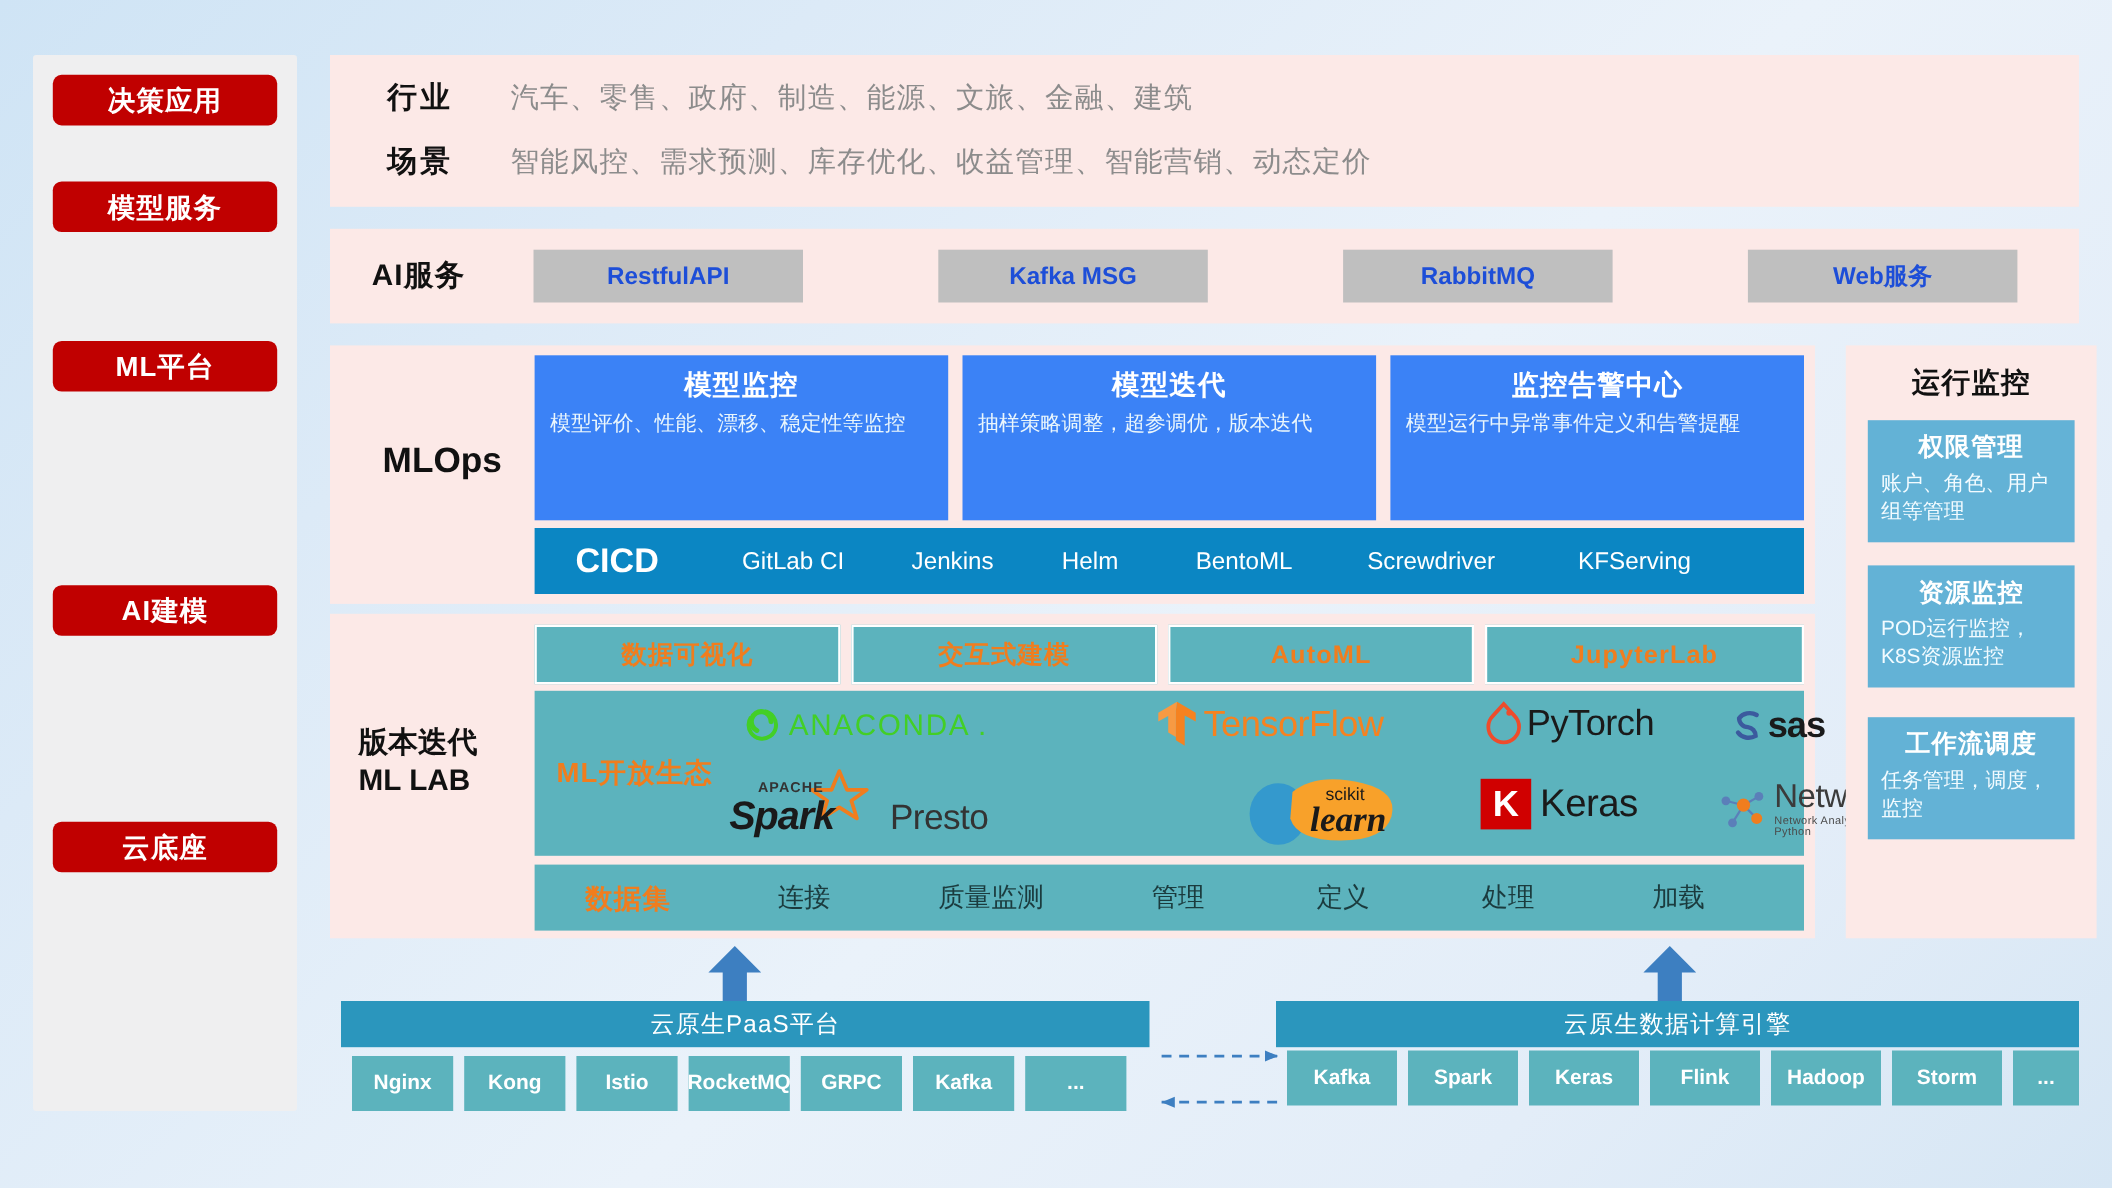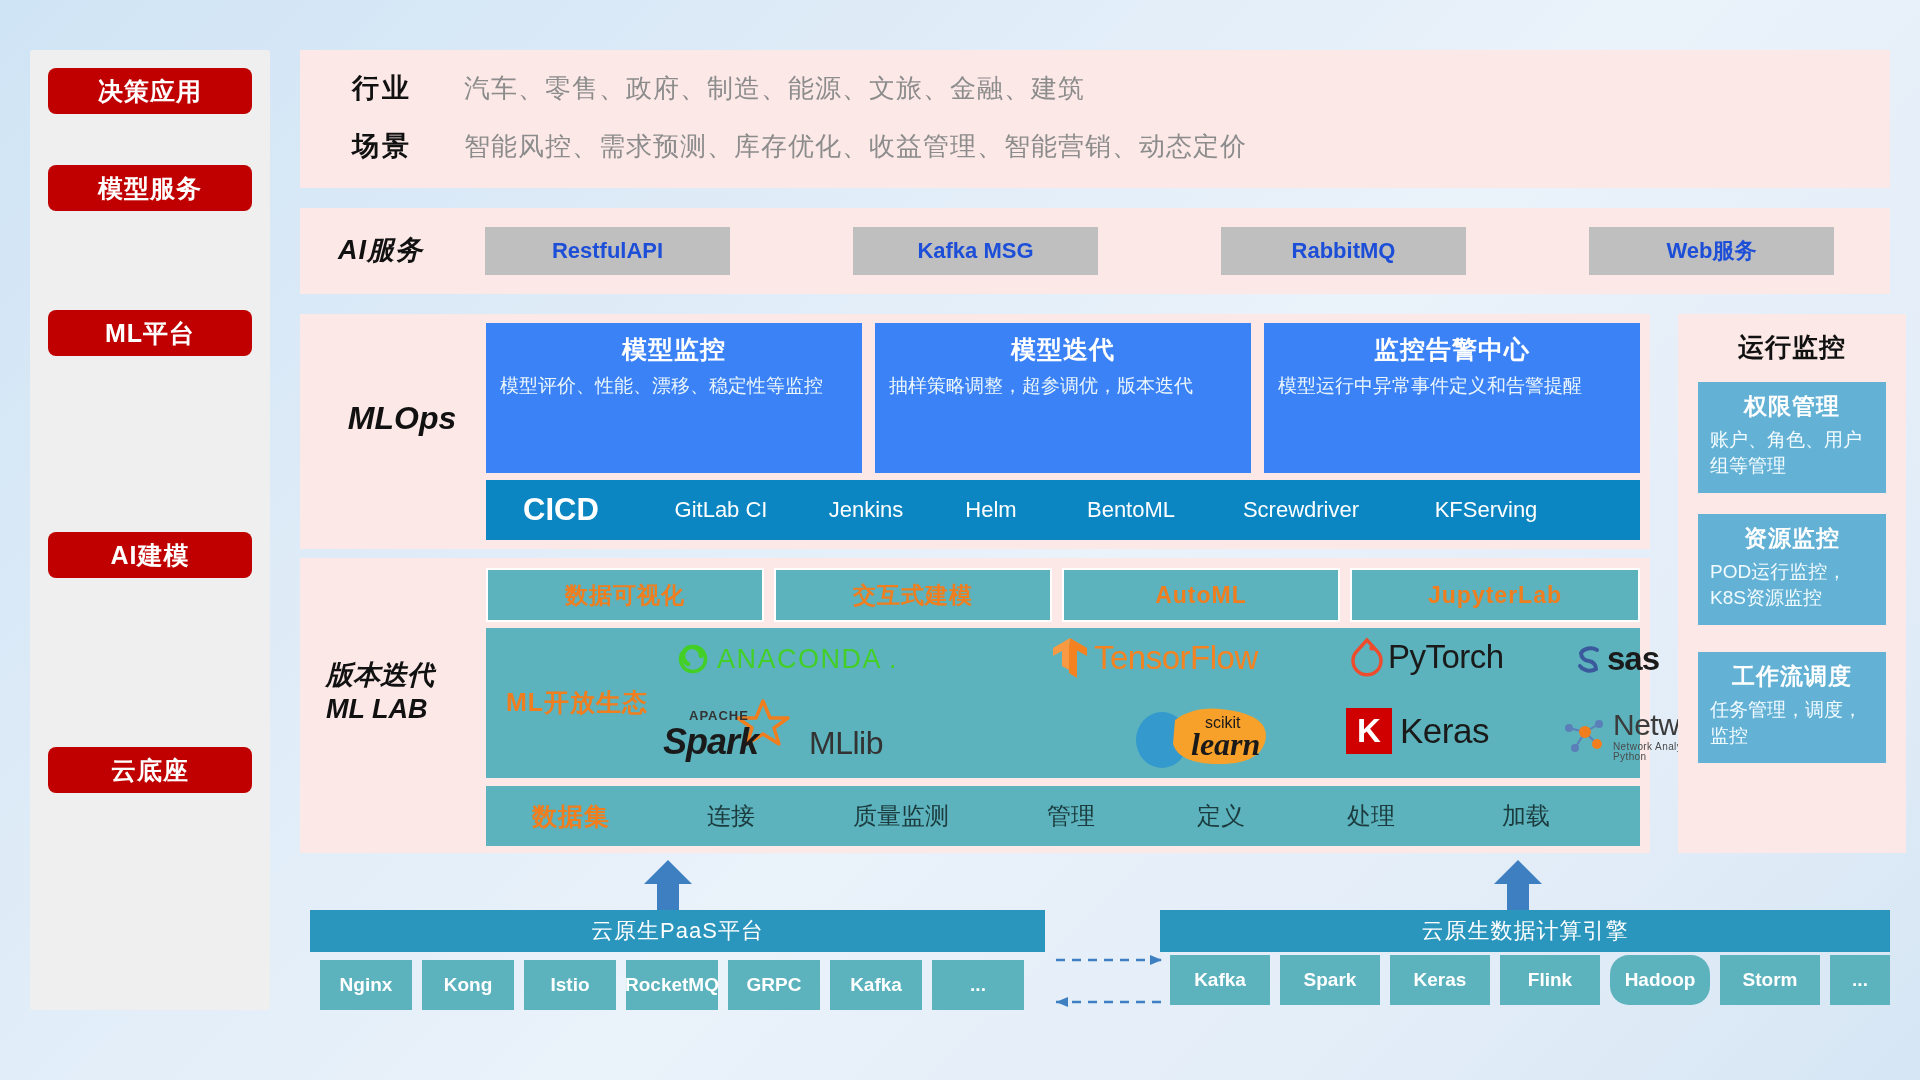--- a/index.html
+++ b/index.html
@@ -20,21 +20,21 @@
     position:absolute;left:18px;width:204px;height:46px;
     background:#c00000;border-radius:8px;color:#fff;
     display:flex;align-items:center;justify-content:center;
     font-size:25px;font-weight:bold;letter-spacing:1px;
   }
 
   
   .panel{position:absolute;background:#fce9e7;}
   .row-label{
     position:absolute;font-weight:bold;color:#111;line-height:1.25;
-    display:flex;align-items:center;font-style:italic;
+    display:flex;align-items:center;
   }
 
   
   .kv{position:absolute;display:flex;align-items:center;}
   .kv .k{font-size:27px;font-weight:bold;color:#111;width:112px;letter-spacing:3px;}
   .kv .v{font-size:26px;color:#8c8c8c;letter-spacing:1px;}
 
   
   .svc{
     position:absolute;height:48px;background:#bfbfbf;color:#1d4ed8;
@@ -201,21 +201,21 @@
       </div>
 
       <div style="position:absolute;left:175px;top:76px;display:flex;align-items:flex-end;gap:8px;">
         <div style="position:relative;width:140px;height:62px;">
           <svg width="60" height="46" viewBox="0 0 60 46" style="position:absolute;left:72px;top:-6px;">
             <polygon points="30,3 37,20 55,20 41,30 46,46 30,36 14,46 19,30 5,20 23,20" fill="none" stroke="#f07d1e" stroke-width="3.4" stroke-linejoin="round"></polygon>
           </svg>
           <span style="position:absolute;left:28px;top:4px;font-size:13px;font-weight:bold;color:#333;letter-spacing:1px;">APACHE</span>
           <span style="position:absolute;left:2px;top:17px;font-size:36px;font-weight:bold;font-style:italic;color:#1a1a1a;letter-spacing:-1px;">Spark</span>
         </div>
-        <span style="font-size:32px;color:#333;letter-spacing:-0.5px;padding-bottom:4px;">MLlib</span>
+        <span style="font-size:32px;color:#333;letter-spacing:-0.5px;padding-bottom:4px;">Presto</span>
       </div>
 
       <div style="position:absolute;left:645px;top:80px;width:180px;height:62px;">
         <svg width="62" height="58" viewBox="0 0 62 58" style="position:absolute;left:0;top:2px;">
           <ellipse cx="31" cy="30" rx="26" ry="28" fill="#3499cd"></ellipse>
         </svg>
         <svg width="108" height="58" viewBox="0 0 108 58" style="position:absolute;left:36px;top:0;">
           <path d="M8 12 Q30 -6 72 4 Q104 12 98 34 Q92 56 52 56 Q12 56 6 36 Z" fill="#f8a12a"></path>
         </svg>
         <span style="position:absolute;left:74px;top:6px;font-size:16px;color:#1a1a1a;">scikit</span>
@@ -298,18 +298,18 @@
     <div class="cchip" style="left:728px;top:960px;width:92px;">GRPC</div>
     <div class="cchip" style="left:830px;top:960px;width:92px;">Kafka</div>
     <div class="cchip" style="left:932px;top:960px;width:92px;">...</div>
   </div>
 
   <div>
     <div class="cchip" style="left:1170px;top:955px;width:100px;">Kafka</div>
     <div class="cchip" style="left:1280px;top:955px;width:100px;">Spark</div>
     <div class="cchip" style="left:1390px;top:955px;width:100px;">Keras</div>
     <div class="cchip" style="left:1500px;top:955px;width:100px;">Flink</div>
-    <div class="cchip" style="left:1610px;top:955px;width:100px;border-radius:19px;">Hadoop</div>
+    <div class="cchip" style="left:1610px;top:955px;width:100px;">Hadoop</div>
     <div class="cchip" style="left:1720px;top:955px;width:100px;">Storm</div>
     <div class="cchip" style="left:1830px;top:955px;width:60px;">...</div>
   </div>
 
 </div>
 
 </body></html>

